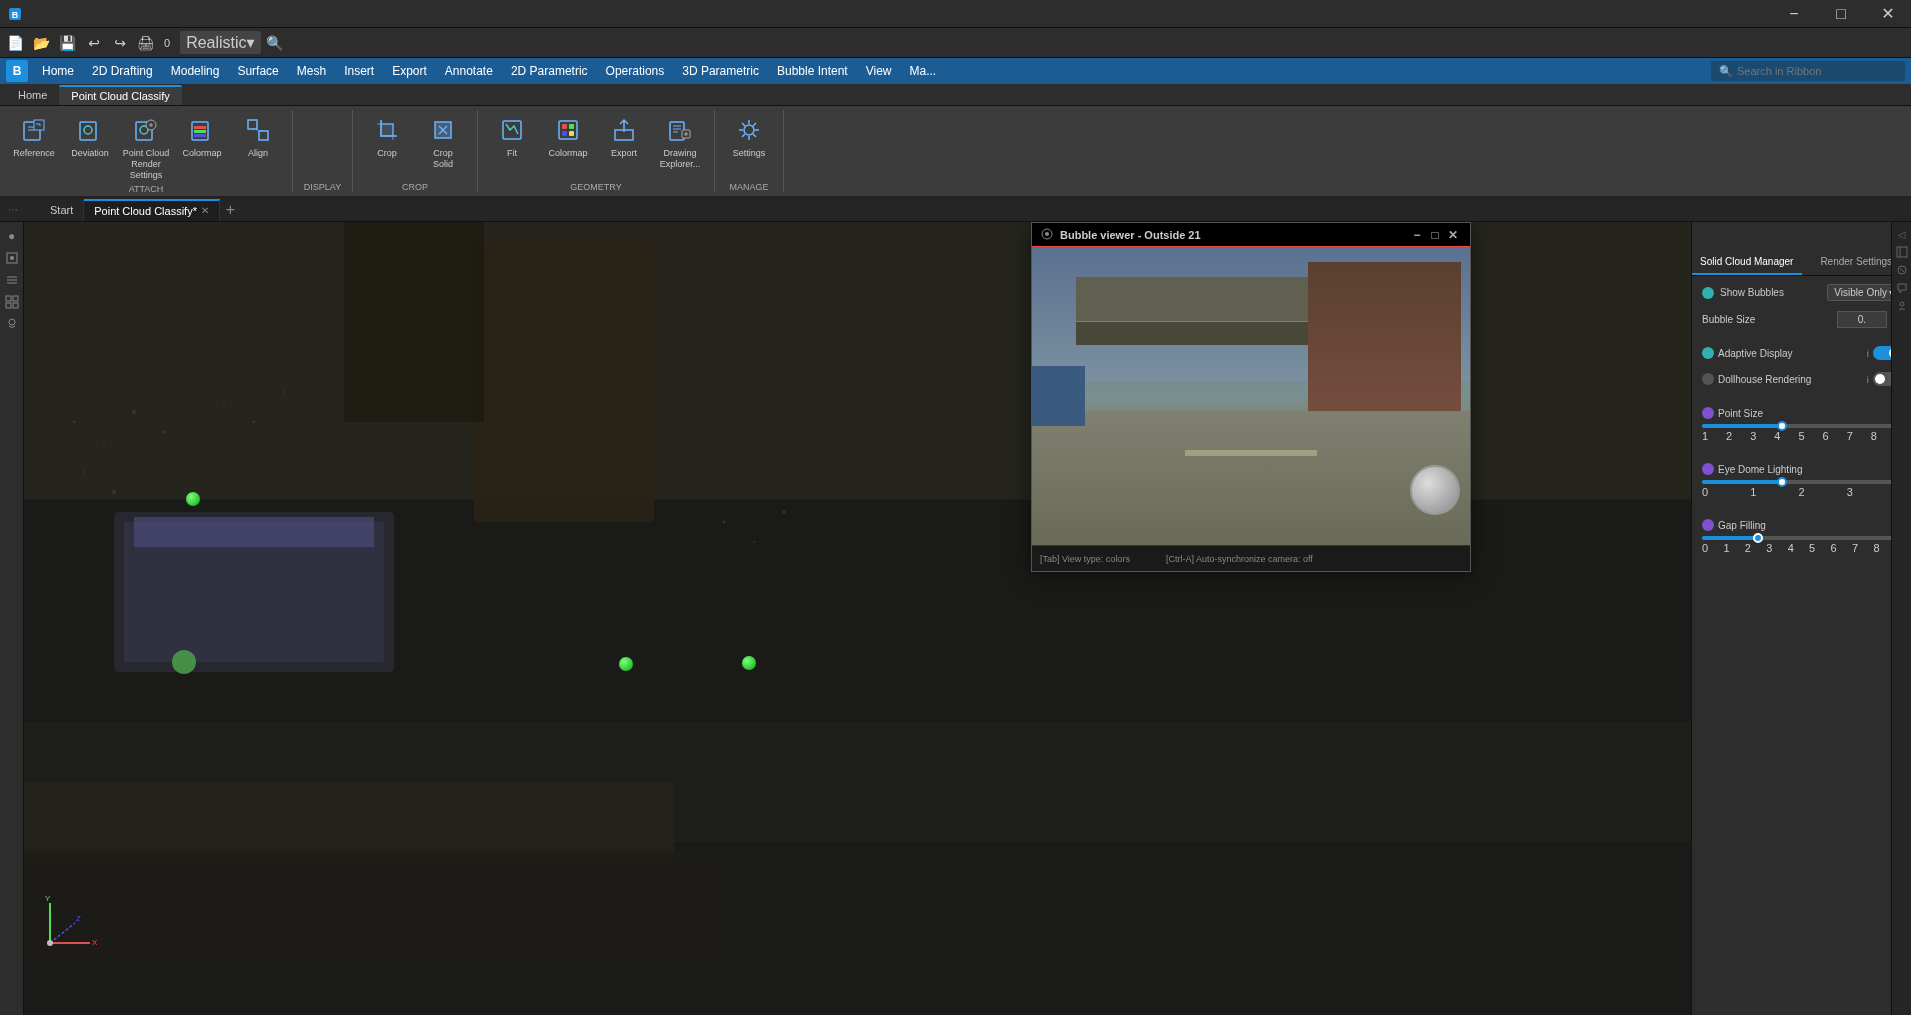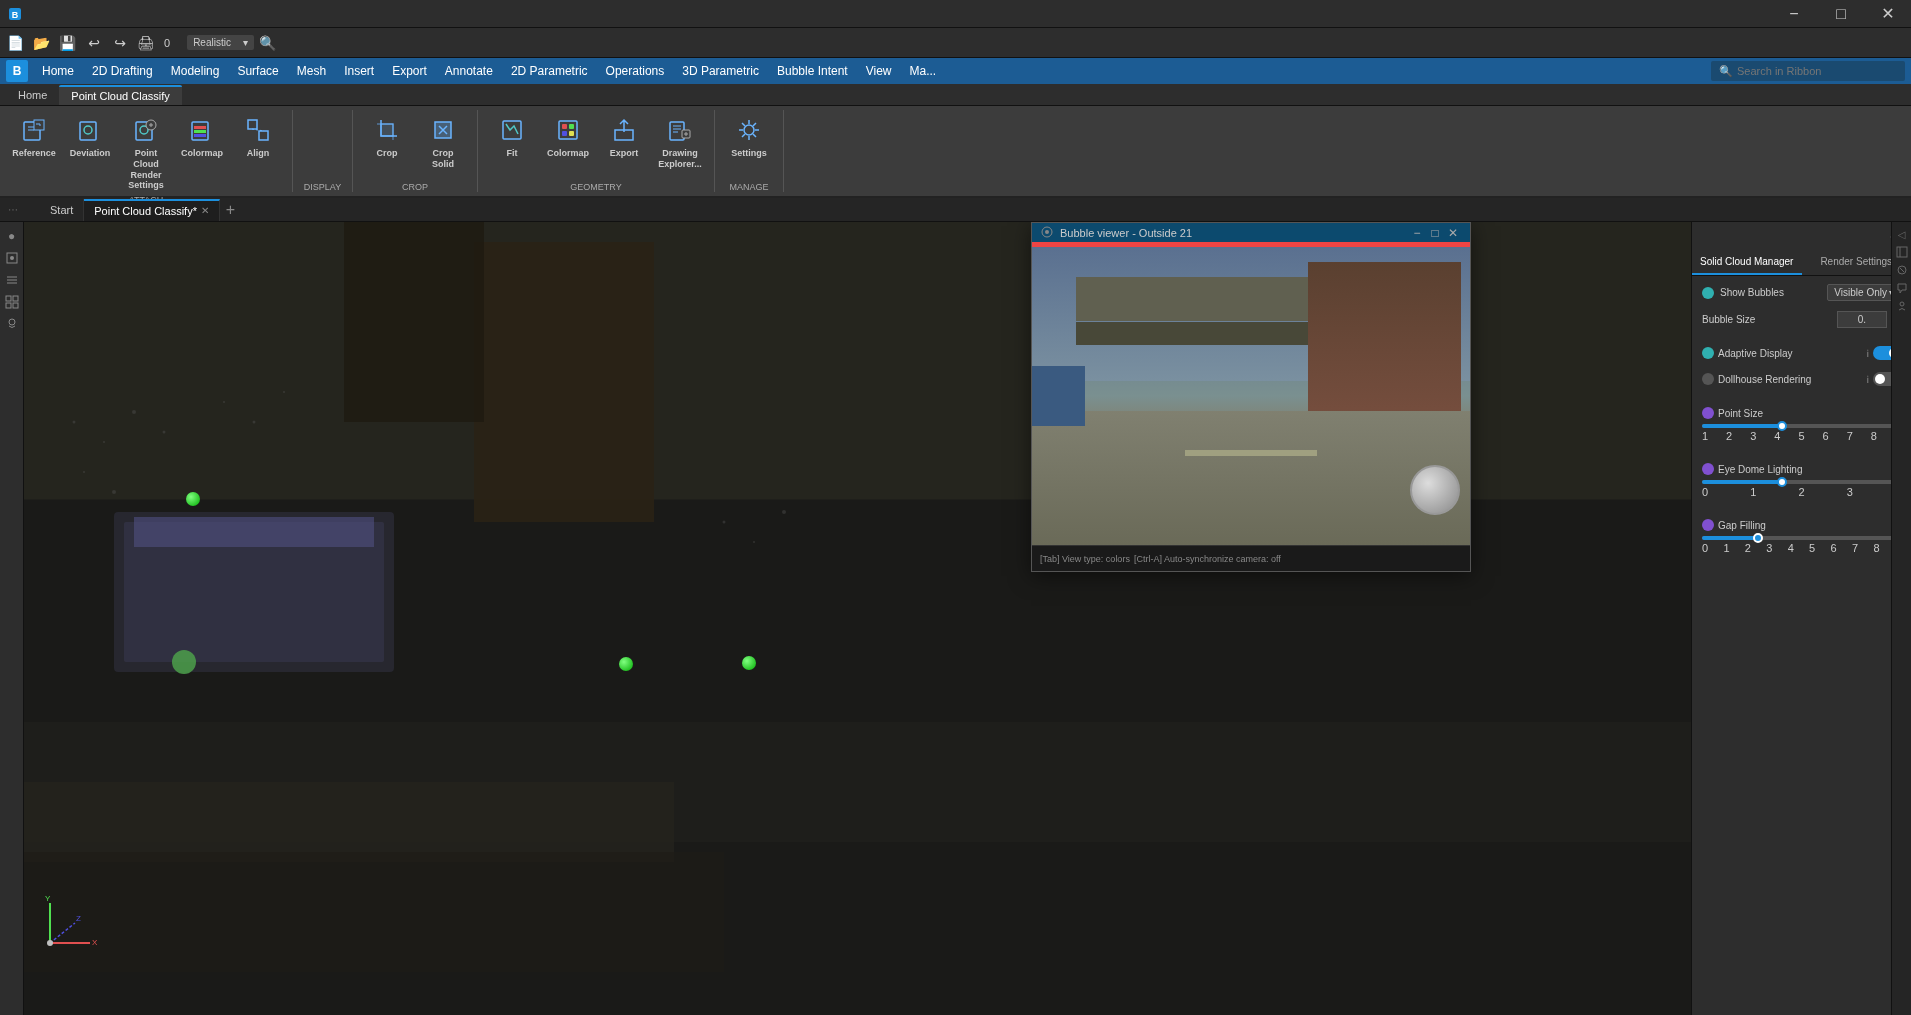--- a/index.html
+++ b/index.html
@@ -28,47 +28,47 @@
     .ribbon-tab { padding: 2px 12px; color: #ccc; font-size: 11px; cursor: pointer; border-radius: 2px 2px 0 0; height: 20px; display: flex; align-items: center; }
     .ribbon-tab.active { background: #3c3c3c; color: #fff; border-top: 2px solid #1c8fdd; }
     .tab-close { margin-left: 4px; font-size: 10px; color: #888; cursor: pointer; }
     .tab-add { width: 20px; height: 20px; display: flex; align-items: center; justify-content: center; color: #888; cursor: pointer; font-size: 16px; }
 
     
     #ribbon { height: 92px; background: #3c3c3c; display: flex; align-items: stretch; border-bottom: 2px solid #222; padding: 4px 0; }
     .ribbon-group { display: flex; flex-direction: column; align-items: center; border-right: 1px solid #555; padding: 0 8px; min-width: 60px; }
     .ribbon-group-label { font-size: 9px; color: #aaa; margin-top: auto; padding-top: 2px; text-transform: uppercase; }
     .ribbon-items { display: flex; align-items: flex-start; gap: 4px; flex: 1; }
-    .ribbon-btn { display: flex; flex-direction: column; align-items: center; justify-content: flex-start; width: 52px; min-height: 64px; padding: 4px 2px 2px; cursor: pointer; border-radius: 2px; color: #ccc; text-align: center; font-size: 9.5px; font-weight: bold; }
+    .ribbon-btn { display: flex; flex-direction: column; align-items: center; justify-content: flex-start; width: 52px; min-height: 64px; padding: 4px 2px 2px; cursor: pointer; border-radius: 2px; color: #ccc; text-align: center; font-size: 9.5px; }
     .ribbon-btn .icon { width: 32px; height: 32px; display: flex; align-items: center; justify-content: center; font-size: 22px; margin-bottom: 2px; }
     .ribbon-btn .label { font-size: 9px; line-height: 1.2; }
 
     
     #tab-row { height: 24px; background: #252525; display: flex; align-items: center; border-bottom: 1px solid #111; padding-left: 40px; }
     .doc-tab { padding: 2px 10px; color: #ccc; font-size: 11px; cursor: pointer; height: 22px; display: flex; align-items: center; border-right: 1px solid #333; }
     .doc-tab.active { background: #1e1e1e; color: #fff; border-top: 2px solid #1c8fdd; }
 
     
     #workspace { display: flex; width: 100%; height: calc(1015px - 28px - 30px - 26px - 22px - 92px - 24px); position: relative; }
 
     
     #left-sidebar { width: 24px; background: #2d2d2d; display: flex; flex-direction: column; align-items: center; padding-top: 4px; gap: 2px; border-right: 1px solid #111; }
     .sidebar-icon { width: 20px; height: 20px; display: flex; align-items: center; justify-content: center; color: #888; font-size: 12px; cursor: pointer; border-radius: 2px; }
 
     
     #main-canvas { flex: 1; background: #1a1a1a; position: relative; overflow: hidden; }
 
     
     #bubble-viewer { position: absolute; top: 0; right: 220px; width: 440px; height: 350px; background: #1a1a1a; border: 1px solid #555; box-shadow: 0 4px 20px rgba(0,0,0,0.5); z-index: 10; }
-    #bubble-title { height: 24px; background: #0c4a6e; display: flex; align-items: center; padding: 0 8px; border-bottom: 5px solid #ef4444; }
+    #bubble-title { height: 24px; background: #000000; display: flex; align-items: center; padding: 0 8px; border-bottom: 1px solid #ef4444; font-weight: bold; }
     #bubble-title .title { flex: 1; font-size: 11px; color: #ccc; }
     #bubble-title .btn { width: 18px; height: 18px; display: flex; align-items: center; justify-content: center; color: #aaa; cursor: pointer; font-size: 12px; }
     #bubble-content { width: 100%; height: calc(100% - 24px - 26px); overflow: hidden; position: relative; }
     #bubble-img { width: 100%; height: 100%; background: linear-gradient(180deg, #4a6080 0%, #6a8090 30%, #7a9090 50%, #808070 60%, #505040 100%); position: relative; }
-    #bubble-footer { height: 26px; background: #1a1a1a; border-top: 1px solid #333; display: flex; align-items: center; padding: 0 8px; gap: 4px; font-size: 9px; color: #888; }
+    #bubble-footer { height: 26px; background: #1a1a1a; border-top: 1px solid #333; display: flex; align-items: center; padding: 0 8px; gap: 36px; font-size: 9px; color: #888; }
 
     
     .compass-sphere { position: absolute; bottom: 30px; right: 10px; width: 50px; height: 50px; border-radius: 50%; background: radial-gradient(circle at 35% 35%, #ddd, #888); border: 2px solid #999; }
 
     
     #right-panel { width: 220px; background: #2d2d2d; border-left: 1px solid #111; display: flex; flex-direction: column; }
     #panel-tabs { display: flex; border-bottom: 1px solid #111; }
     .panel-tab { flex: 1; padding: 6px 4px; text-align: center; font-size: 10px; color: #aaa; cursor: pointer; border-bottom: 2px solid transparent; }
     .panel-tab.active { color: #fff; border-bottom-color: #1c8fdd; }
     #panel-header { height: 28px; display: flex; align-items: center; justify-content: flex-end; padding: 0 6px; }
@@ -121,21 +121,21 @@
 <div id="quick-access">
   <div class="qa-btn">📄</div>
   <div class="qa-btn">📂</div>
   <div class="qa-btn">💾</div>
   <div class="qa-btn">↩</div>
   <div class="qa-btn">↪</div>
   <div class="qa-btn">🖨</div>
   <div style="margin-left:4px; color:#ccc; font-size:11px; display:flex; align-items:center; gap:4px;">
     <span>0</span>
   </div>
-  <div style="margin-left:15px; background:#444; border-radius:2px; padding:2px 6px; font-size:10px; color:#ccc; display:flex; align-items:center; gap:12px; cursor:pointer;">
+  <div style="margin-left:8px; background:#444; border-radius:2px; padding:2px 6px; font-size:16px; color:#ccc; display:flex; align-items:center; gap:0; cursor:pointer;">
     <span>Realistic</span>
     <span>▾</span>
   </div>
   <div class="qa-btn">🔍</div>
 </div>
 
 <div id="menu-bar">
   <div style="width:22px; height:22px; background:#1c8fdd; border-radius:2px; display:flex; align-items:center; justify-content:center; margin-right:4px; cursor:pointer; font-weight:bold; color:#fff; font-size:12px;">B</div>
   <div class="menu-item">Home</div>
   <div class="menu-item">2D Drafting</div>

